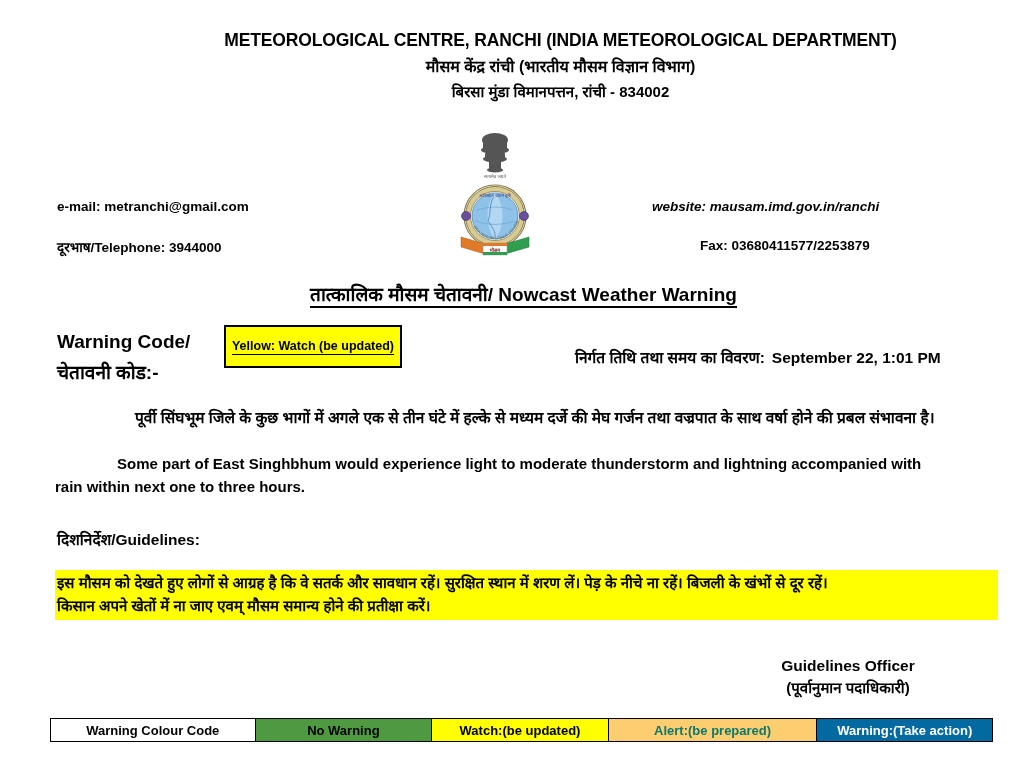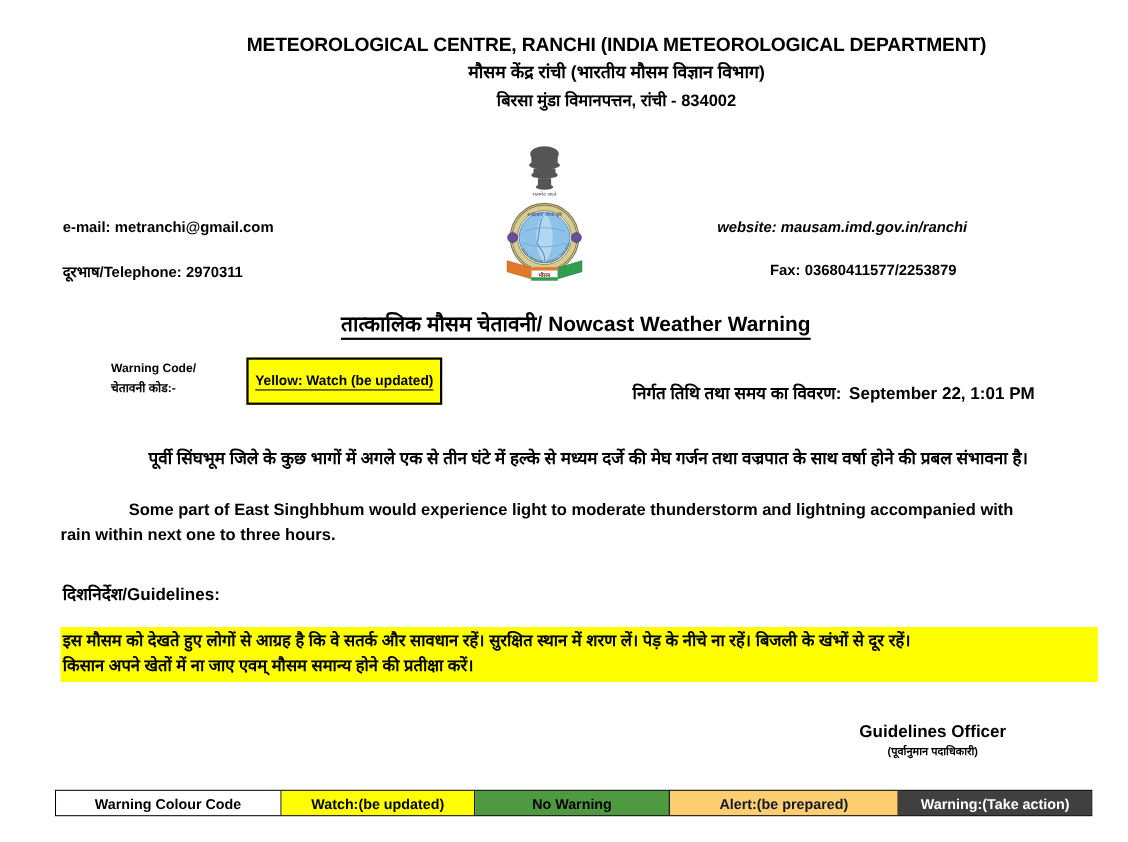--- a/index.html
+++ b/index.html
@@ -85,24 +85,23 @@
   .doc-title span {
     border-bottom: 2px solid #000;
     padding-bottom: 1px;
   }
 
   
   .wc-label {
     position: absolute;
     left: 57px;
     top: 326px;
-    font-size: 11px;
+    font-size: 19px;
     font-weight: bold;
     line-height: 1.65;
-    margin-left: 44px;
   }
   .wc-box {
     position: absolute;
     left: 224px;
     top: 325px;
     width: 178px;
     height: 43px;
     background: #ffff00;
     border: 2px solid #000000;
     box-sizing: border-box;
@@ -182,21 +181,21 @@
     top: 655px;
     width: 300px;
     text-align: center;
   }
   .sign .s-en {
     font-size: 15.5px;
     font-weight: bold;
     line-height: 1.4;
   }
   .sign .s-hi {
-    font-size: 10px;
+    font-size: 15px;
     font-weight: bold;
     line-height: 1.4;
   }
 
   
   .legend {
     position: absolute;
     left: 50px;
     top: 718px;
     width: 943px;
@@ -266,21 +265,21 @@
       <path d="M6 113 L30 120 L30 130 L6 123 Z" fill="#e07a28" stroke="#a85518" stroke-width="0.5"></path>
       <path d="M74 113 L50 120 L50 130 L74 123 Z" fill="#2f9e4f" stroke="#1d6b33" stroke-width="0.5"></path>
       <path d="M28 119 L52 119 L52 131 L28 131 Z" fill="#ffffff" stroke="#999" stroke-width="0.5"></path>
       <path d="M28 119 L52 119 L52 122 L28 122 Z" fill="#e07a28"></path>
       <path d="M28 128 L52 128 L52 131 L28 131 Z" fill="#2f9e4f"></path>
       <text x="40" y="127.5" font-family="'Liberation Sans',sans-serif" font-size="5" fill="#7a2d2d" text-anchor="middle" font-weight="bold">मौसम</text>
     </svg>
   </div>
 
   <div class="contact c-email">e-mail: metranchi@gmail.com</div>
-  <div class="contact c-phone">दूरभाष/Telephone: 2970311</div>
+  <div class="contact c-phone">दूरभाष/Telephone: 3944000</div>
   <div class="contact c-web">website: mausam.imd.gov.in/ranchi</div>
   <div class="contact c-fax">Fax: 03680411577/2253879</div>
 
   <div class="doc-title">
     <span>तात्कालिक मौसम चेतावनी/ Nowcast Weather Warning</span>
   </div>
 
   <div class="wc-label">
     <div>Warning Code/</div>
     <div>चेतावनी कोड:-</div>
@@ -311,27 +310,27 @@
 
   <div class="sign">
     <div class="s-en">Guidelines Officer</div>
     <div class="s-hi">(पूर्वानुमान पदाधिकारी)</div>
   </div>
 
   <div class="legend">
     <div class="legend-cell" style="background: rgb(255, 255, 255); color: rgb(0, 0, 0); width: 205px;">
         <span>Warning Colour Code</span>
       </div>
+    <div class="legend-cell" style="background: rgb(79, 154, 64); color: rgb(0, 0, 0); width: 177px;">
+        <span>No Warning</span>
+      </div>
     <div class="legend-cell" style="background: rgb(255, 255, 0); color: rgb(0, 0, 0); width: 177px;">
         <span>Watch:(be updated)</span>
       </div>
-    <div class="legend-cell" style="background: rgb(79, 154, 64); color: rgb(0, 0, 0); width: 177px;">
-        <span>No Warning</span>
-      </div>
-    <div class="legend-cell" style="background: rgb(252, 206, 112); color: #0f172a; width: 209px; text-align: right;">
+    <div class="legend-cell" style="background: rgb(252, 206, 112); color: #0f766e; width: 209px; text-align: right;">
         <span>Alert:(be prepared)</span>
       </div>
-    <div class="legend-cell" style="background: #404040; color: rgb(255, 255, 255); width: 175px;">
+    <div class="legend-cell" style="background: #0369a1; color: rgb(255, 255, 255); width: 175px;">
         <span>Warning:(Take action)</span>
       </div>
   </div>
 
 </div>
 
 </body></html>

